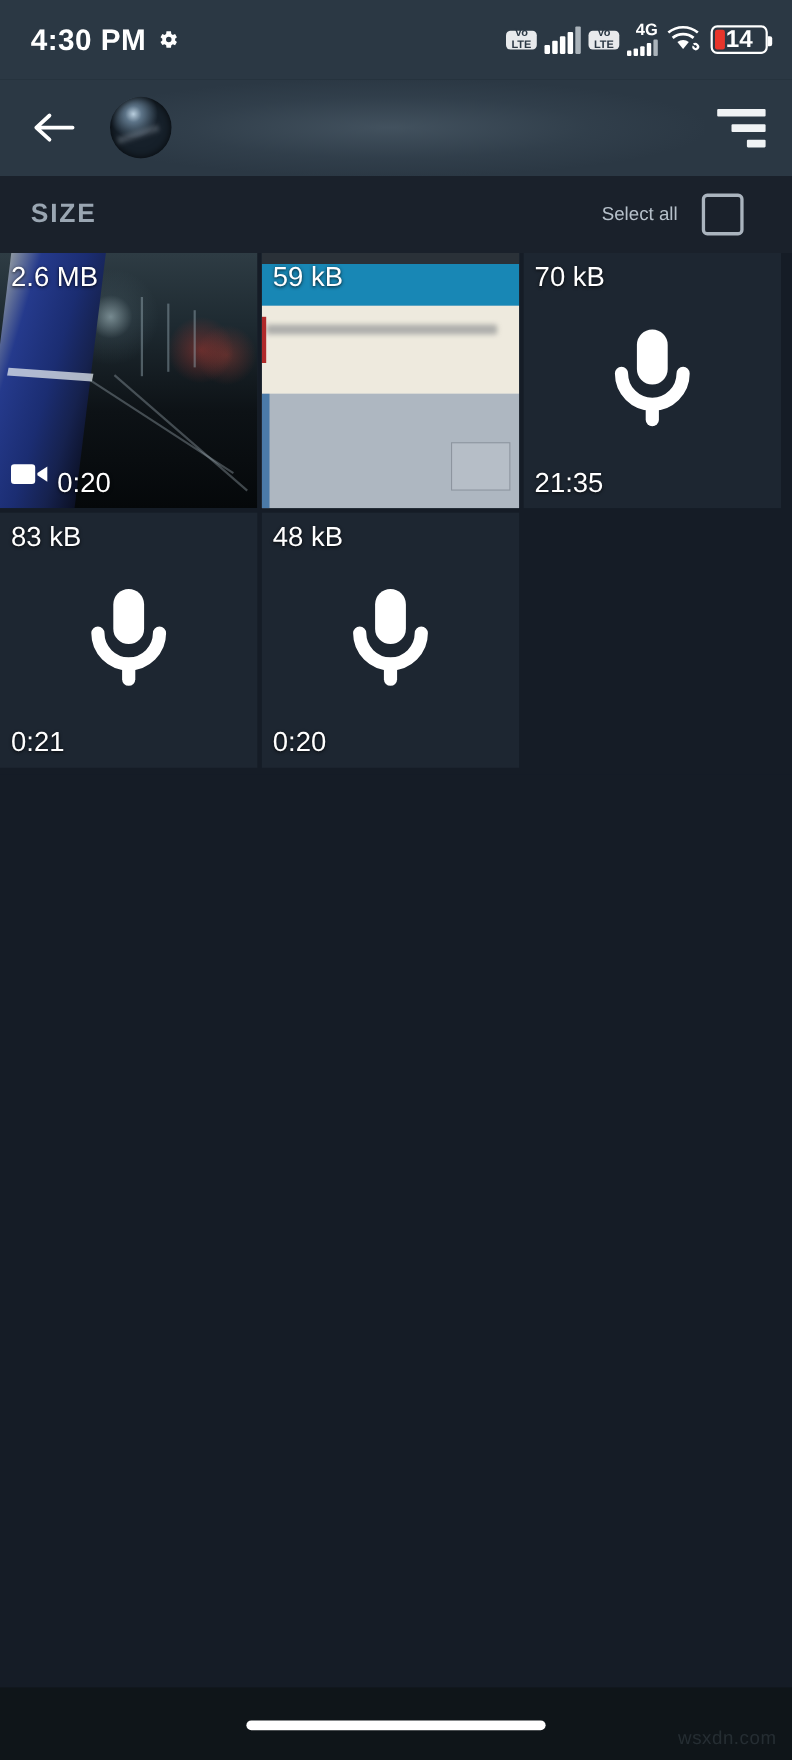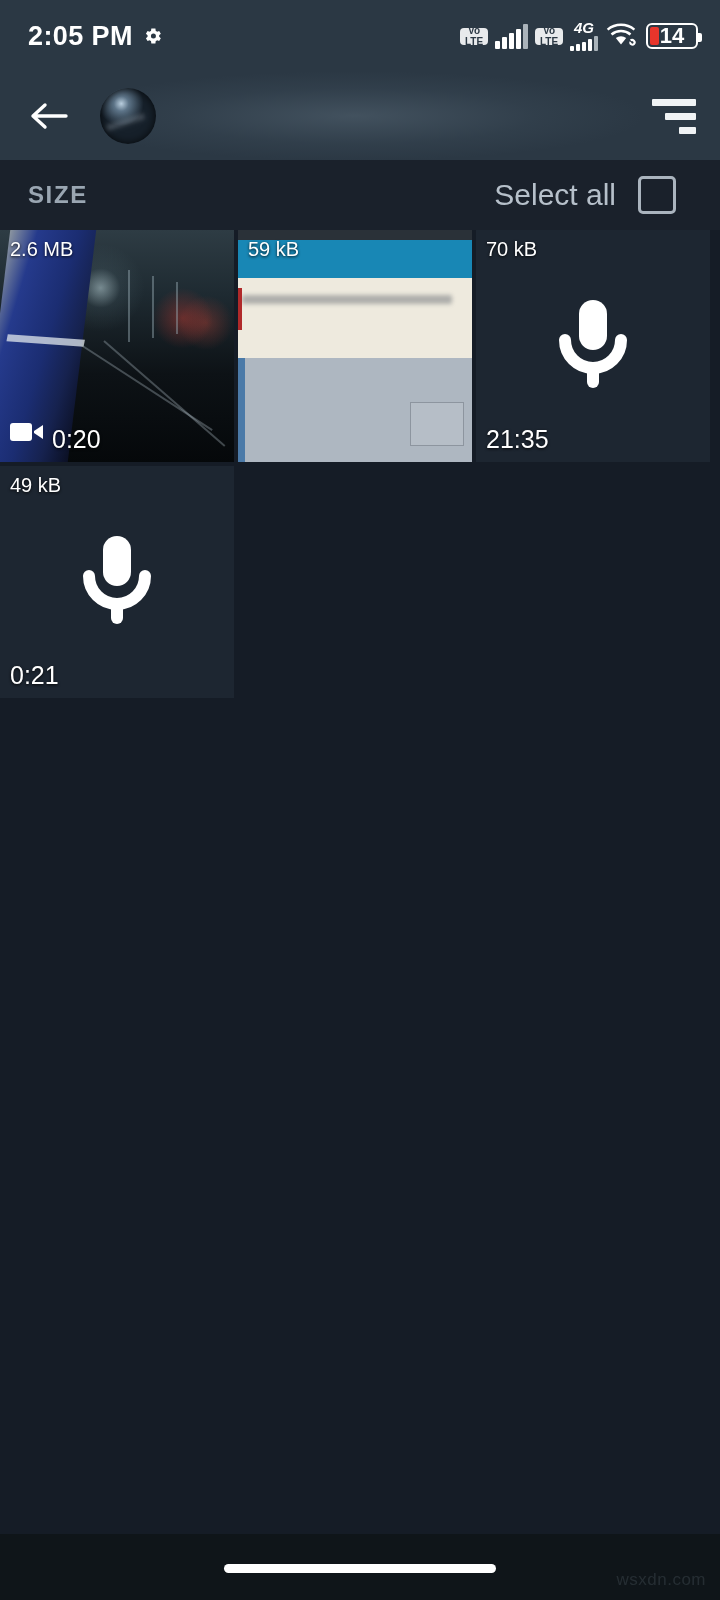--- a/index.html
+++ b/index.html
@@ -32,21 +32,21 @@
     color:#2b3844;font-size:10px;font-weight:bold;line-height:11px;
     display:flex;flex-direction:column;align-items:center;justify-content:center;
   }
   .bars{ display:flex; align-items:flex-end; gap:2px; height:26px; }
   .bars i{ display:block; width:5px; background:#ffffff; border-radius:1px; }
   .bars i:nth-child(1){height:8px;}
   .bars i:nth-child(2){height:12px;}
   .bars i:nth-child(3){height:16px;}
   .bars i:nth-child(4){height:20px;}
   .bars i:nth-child(5){height:25px;background:#aab3ba;}
-  .sig4g{ display:flex; flex-direction:column; align-items:center;font-style:italic; }
+  .sig4g{ display:flex; flex-direction:column; align-items:flex-end; }
   .sig4g .lbl{ color:#fff; font-size:15px; font-weight:bold; line-height:14px; margin-bottom:1px; }
   .sig4g .row{ display:flex; align-items:flex-end; gap:2px; height:15px; }
   .sig4g .row i{ display:block; width:4px; background:#ffffff; border-radius:1px; }
   .sig4g .row i:nth-child(1){height:5px;}
   .sig4g .row i:nth-child(2){height:7px;}
   .sig4g .row i:nth-child(3){height:9px;}
   .sig4g .row i:nth-child(4){height:12px;}
   .sig4g .row i:nth-child(5){height:15px;background:#aab3ba;}
   .wifi{ width:34px; height:26px; position:relative; }
   .battery{
@@ -110,37 +110,37 @@
     padding:0 30px 0 28px;
     text-align:right;
   }
   .section-title{
     color:#9aa6b2;font-size:24px;font-weight:bold;letter-spacing:1.6px;
   }
   .select-all-wrap{
     display:flex;align-items:center;gap:22px;
     padding:11px 14px 11px 18px;
   }
-  .select-all-label{ color:#b6c0ca; font-size:30px; }
+  .select-all-label{ color:#b6c0ca; font-size:17px; }
   .checkbox{
     width:38px;height:38px;border:3.5px solid #aab4be;border-radius:5px;
     background:transparent;
   }
   .redbox{
     position:absolute;left:517px;top:172px;width:186px;height:55px;
     border:5px solid #ec1c24;pointer-events:none;
   }
 
   
   .grid{ display:flex; flex-wrap:wrap; gap:4px 4px; background:transparent; }
   .tile{
     position:relative;width:234px;height:232px;background:#1d2631;overflow:hidden;
   }
   .tile .size{
-    position:absolute;left:10px;top:8px;color:#ffffff;font-size:20px;z-index:4;
+    position:absolute;left:10px;top:8px;color:#ffffff;font-size:25px;z-index:4;
     text-shadow:0 1px 3px rgba(0,0,0,.85);
   }
   .tile .dur{
     position:absolute;left:10px;bottom:8px;color:#ffffff;font-size:25px;z-index:4;
     text-shadow:0 1px 3px rgba(0,0,0,.85);
   }
   .tile.video .dur{ left:52px; }
   .vid-icon{ position:absolute;left:10px;bottom:14px;z-index:4; }
 
   
@@ -201,21 +201,21 @@
     position:absolute;right:14px;bottom:10px;color:rgba(150,165,180,.17);
     font-size:17px;letter-spacing:.5px;
   }
   .page-fill{ position:absolute;left:0;right:0;top:704px;bottom:0;background:#151c26; }
 </style>
 </head>
 <body>
 
 <div class="statusbar">
   <div class="sb-left">
-    <span class="sb-time">2:05 PM</span>
+    <span class="sb-time">4:30 PM</span>
     <span class="gear">
       <svg width="20" height="20" viewBox="0 0 24 24">
           <path fill="#ffffff" d="M19.4 13a7.6 7.6 0 000-2l2-1.6-2-3.4-2.4 1a7.6 7.6 0 00-1.7-1L14.9 3H10l-.4 2.9a7.6 7.6 0 00-1.7 1l-2.4-1-2 3.4L5.5 11a7.6 7.6 0 000 2l-2 1.6 2 3.4 2.4-1c.5.4 1.1.8 1.7 1L10 21h4.9l.4-2.9c.6-.3 1.2-.6 1.7-1l2.4 1 2-3.4zM12.5 15a3 3 0 110-6 3 3 0 010 6z"></path>
         </svg>
     </span>
   </div>
   <div class="sb-right">
     <span class="volte">
       <b>Vo</b>
       <b>LTE</b>
@@ -325,31 +325,42 @@
       <svg width="92" height="104" viewBox="0 0 92 104">
         <rect x="32" y="8" width="28" height="50" rx="14" fill="#ffffff"></rect>
         <path d="M18 48a28 28 0 0056 0" fill="none" stroke="#ffffff" stroke-width="12" stroke-linecap="round"></path>
         <rect x="40" y="72" width="12" height="24" rx="6" fill="#ffffff"></rect>
       </svg>
     </span>
     <span class="dur">21:35</span>
   </div>
 
   <div class="tile audio">
-    <span class="size">49 kB</span>
+    <span class="size">83 kB</span>
     <span class="mic">
       <svg width="92" height="104" viewBox="0 0 92 104">
         <rect x="32" y="8" width="28" height="50" rx="14" fill="#ffffff"></rect>
         <path d="M18 48a28 28 0 0056 0" fill="none" stroke="#ffffff" stroke-width="12" stroke-linecap="round"></path>
         <rect x="40" y="72" width="12" height="24" rx="6" fill="#ffffff"></rect>
       </svg>
     </span>
     <span class="dur">0:21</span>
   </div>
 
+  <div class="tile audio">
+    <span class="size">48 kB</span>
+    <span class="mic">
+      <svg width="92" height="104" viewBox="0 0 92 104">
+        <rect x="32" y="8" width="28" height="50" rx="14" fill="#ffffff"></rect>
+        <path d="M18 48a28 28 0 0056 0" fill="none" stroke="#ffffff" stroke-width="12" stroke-linecap="round"></path>
+        <rect x="40" y="72" width="12" height="24" rx="6" fill="#ffffff"></rect>
+      </svg>
+    </span>
+    <span class="dur">0:20</span>
+  </div>
 
 </div>
 
 <div class="page-fill"></div>
 
 <div class="navbar">
   <span class="nav-pill"></span>
   <span class="watermark">wsxdn.com</span>
 </div>
 

